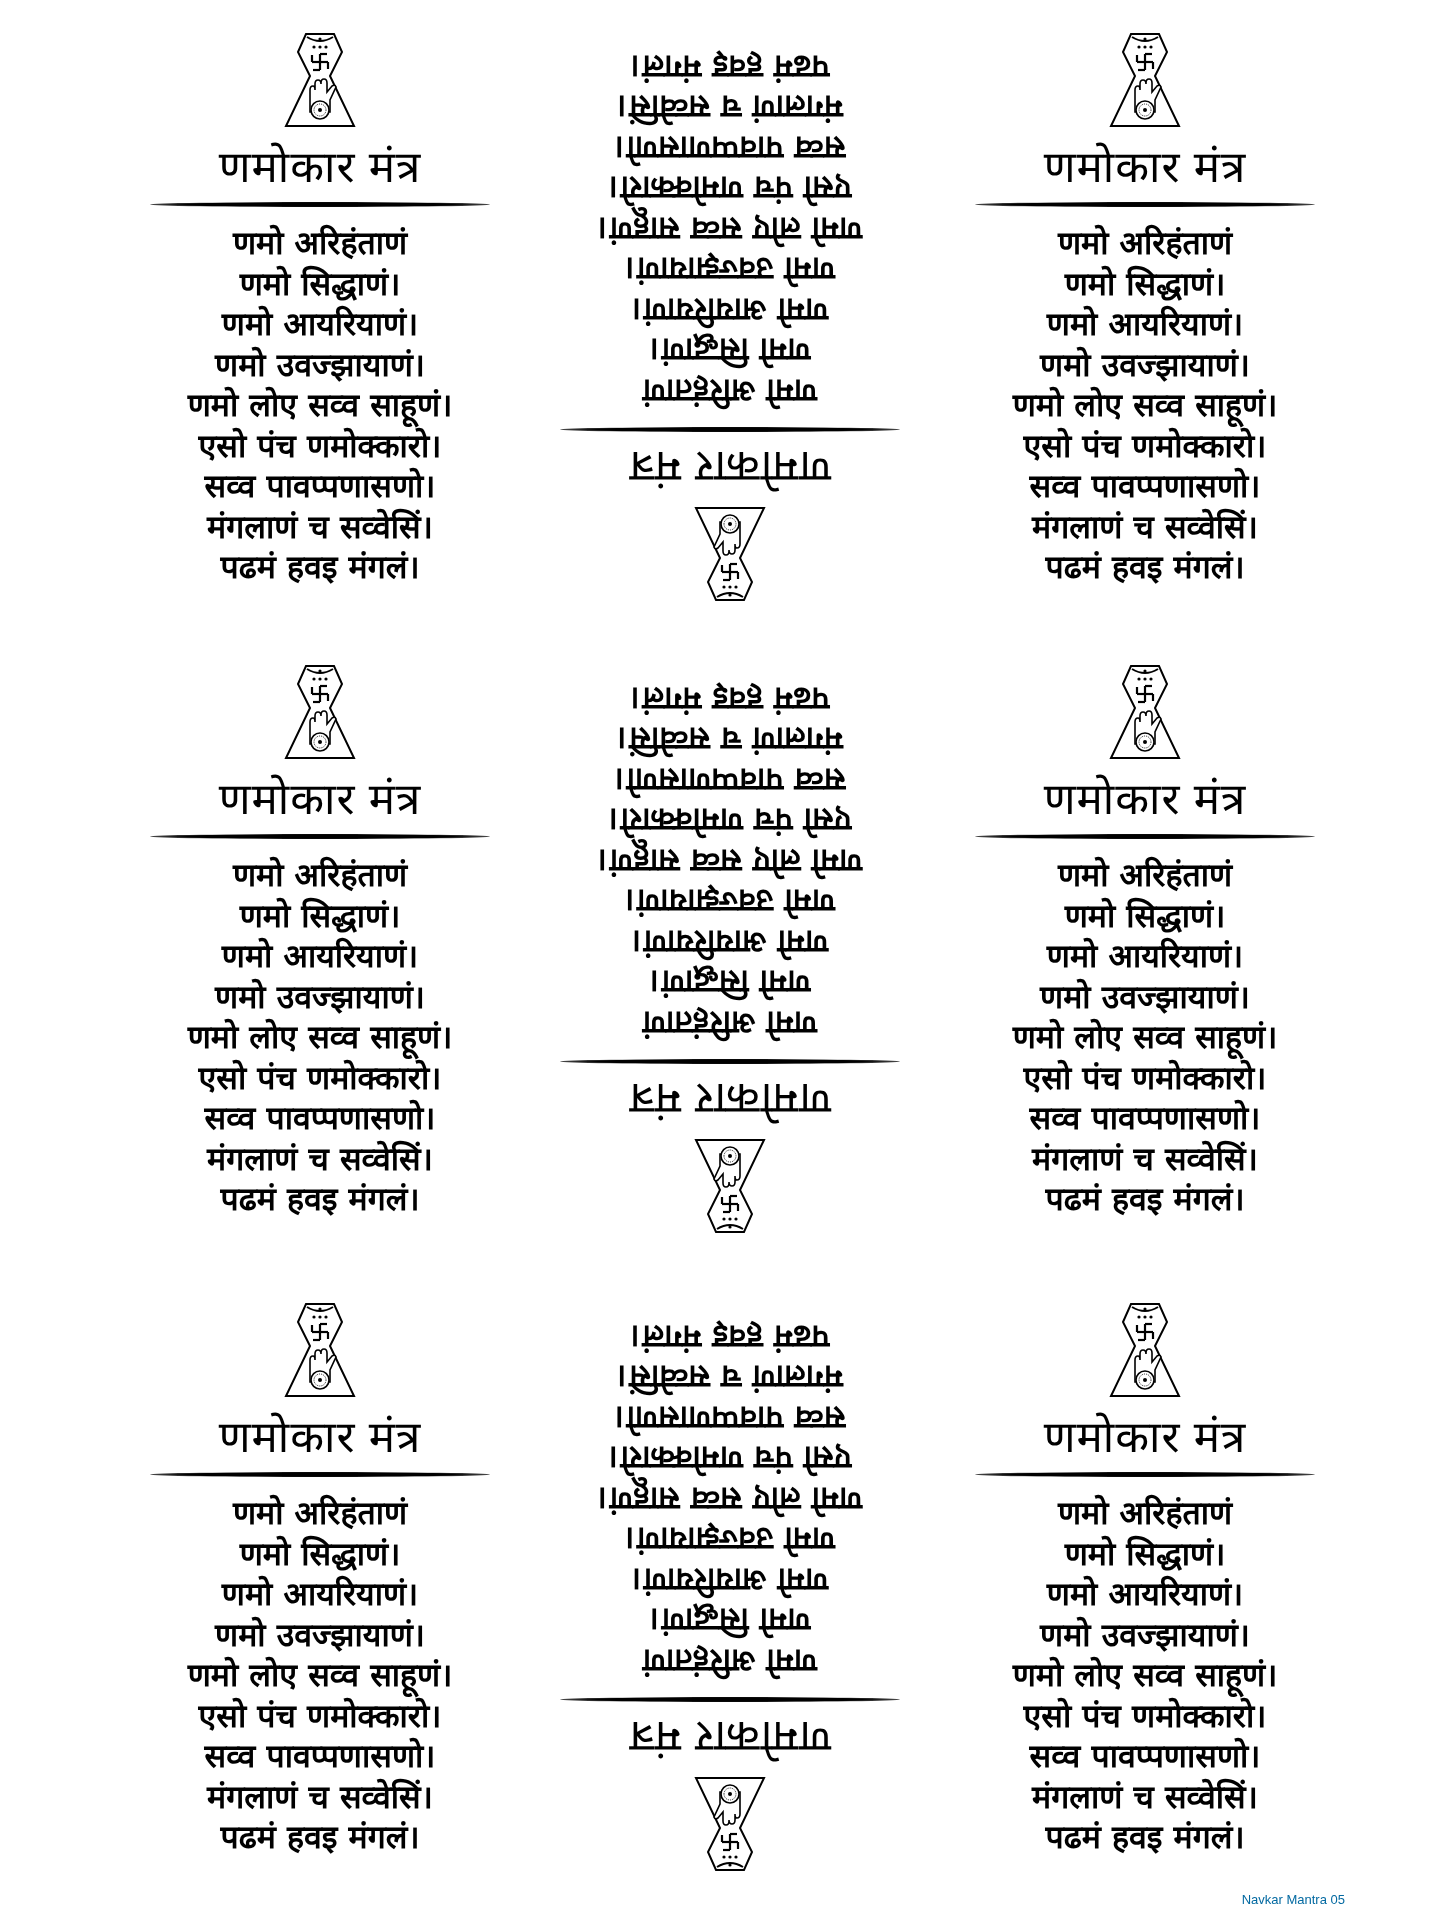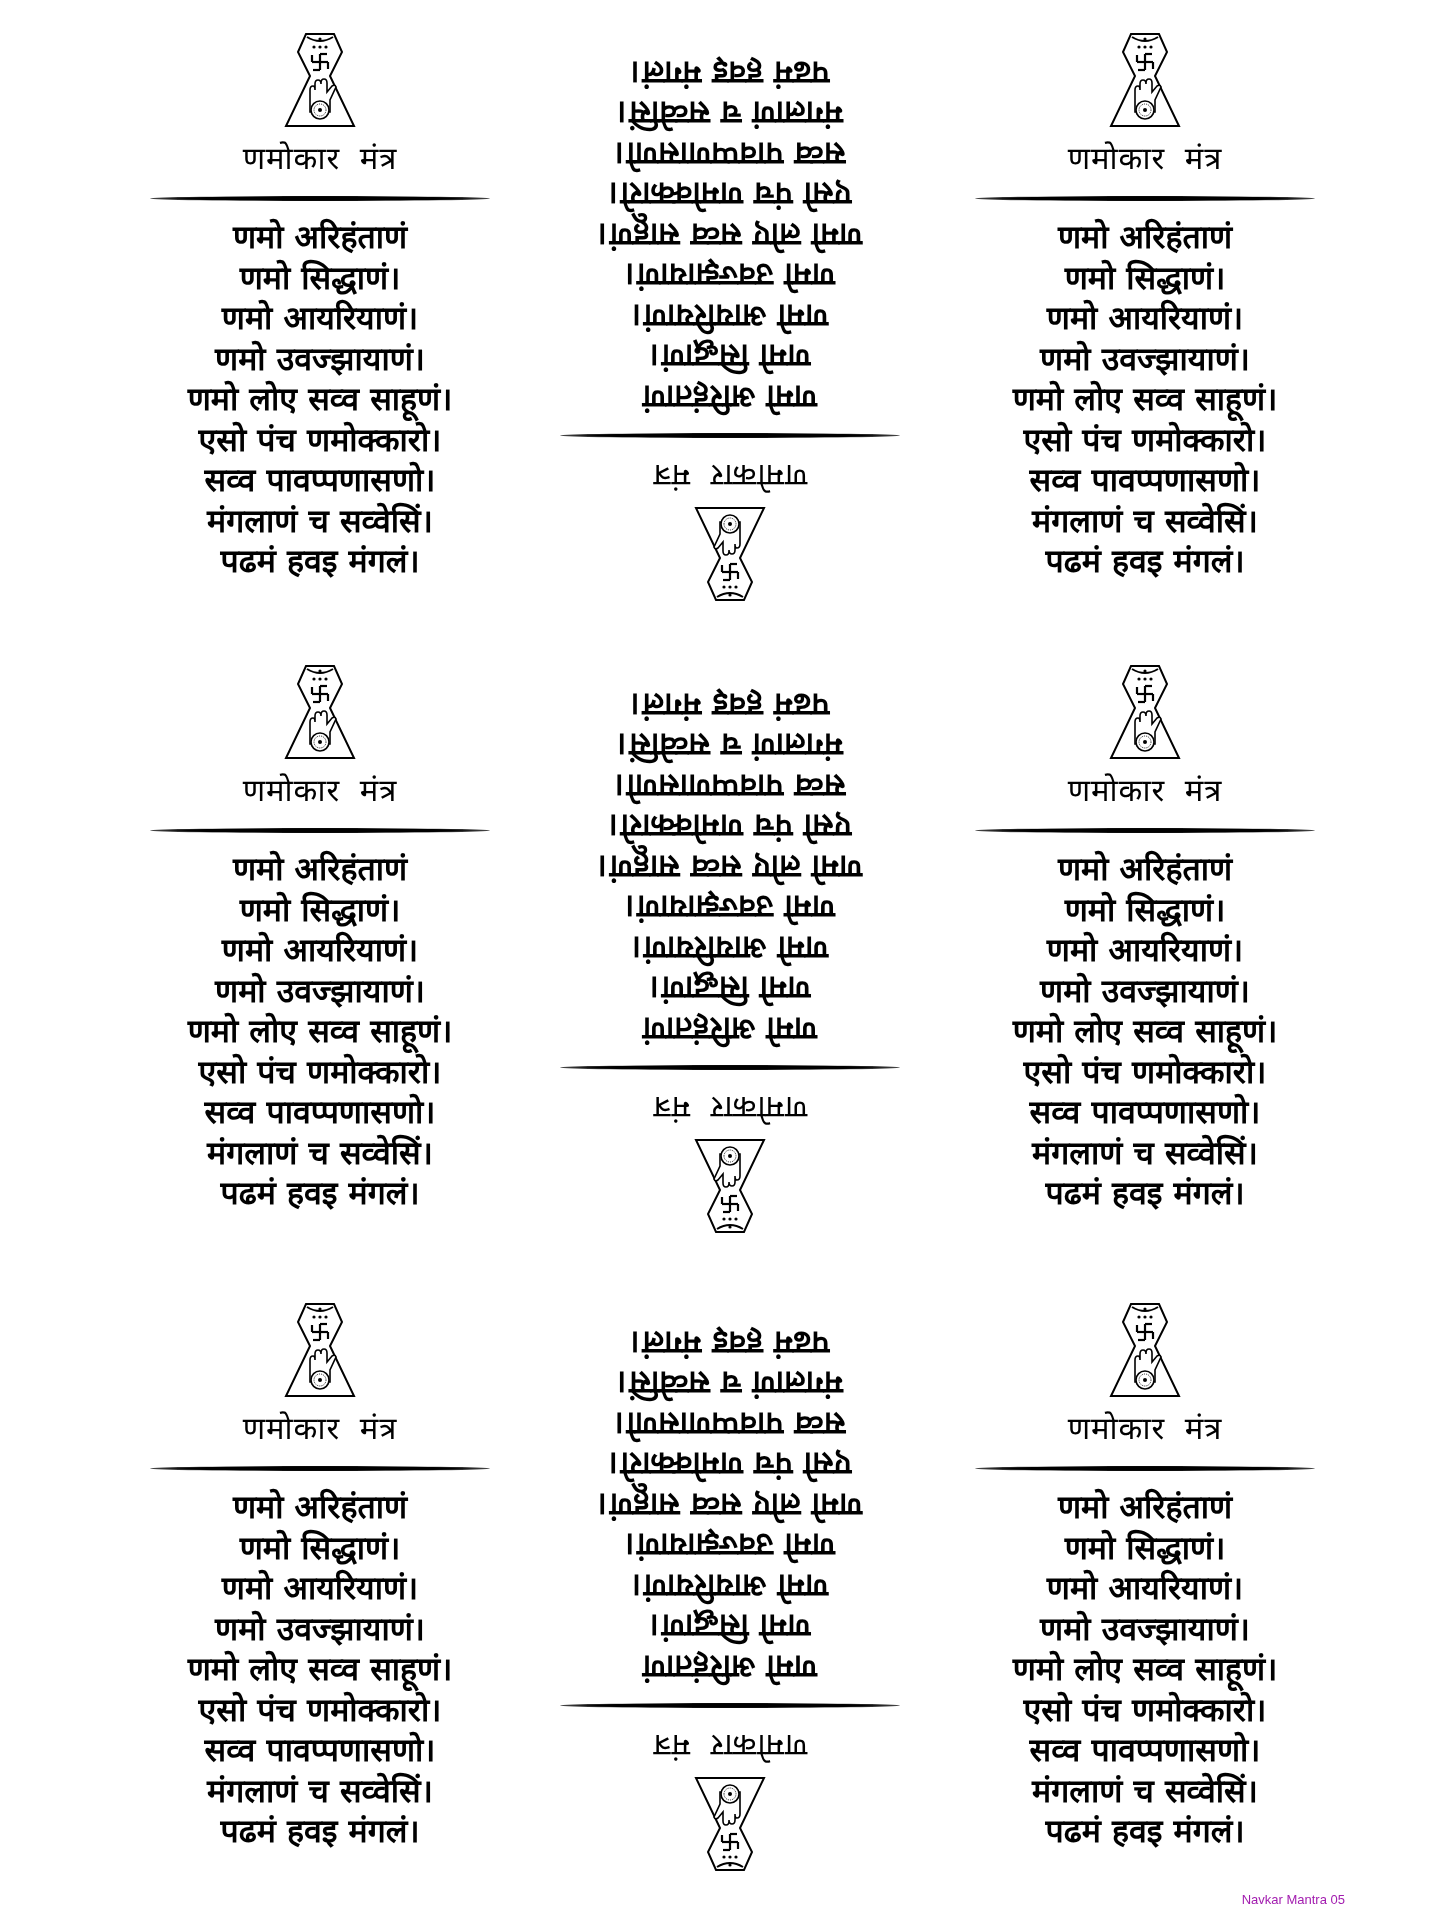--- a/index.html
+++ b/index.html
@@ -7,38 +7,38 @@
       width: 1445px; height: 1927px; position: relative; overflow: hidden;
       font-family: "DejaVu Sans", sans-serif; color: #000;
     }
     .card {
       position: absolute; width: 400px; height: 610px;
       display: flex; flex-direction: column; align-items: center;
     }
     .card.flipped { transform: rotate(180deg); }
     .emblem { width: 80px; height: 100px; margin-top: 18px; }
     .title {
-      margin-top: 4px;
-      font-family: Liberation Mono, monospace;
-      font-size: 31px; line-height: 54px; font-weight: normal; letter-spacing: 1px;
+      margin-top: 10px;
+      font-family: Liberation Sans, sans-serif;
+      font-size: 44px; line-height: 54px; font-weight: normal; letter-spacing: 1px;
       white-space: nowrap;
     }
     .divider {
       width: 340px; height: 5px; margin-top: 8px; margin-bottom: 16px;
       background: radial-gradient(ellipse at center, #000 0%, #000 55%, rgba(0,0,0,0.15) 100%);
       border-radius: 50%;
     }
     .lines { display: flex; flex-direction: column; align-items: center; }
     .line {
       font-family: "DejaVu Sans", sans-serif; font-weight: bold;
       font-size: 32px; line-height: 40.5px; white-space: nowrap;
     }
     .footer-label {
       position: absolute; right: 100px; bottom: 20px;
-      font-family: "Liberation Sans", sans-serif; font-size: 13px; color: #a21caf;
+      font-family: "Liberation Sans", sans-serif; font-size: 13px; color: #0369a1;
     }
   </style>
 </head>
 <body>
 
 <svg width="0" height="0" style="position:absolute">
   <defs>
     <symbol id="jain-emblem" viewBox="0 0 80 100">
 
       <path d="M26 4 L54 4 L62 22 L50 46 L74 96 L6 96 L30 46 L18 22 Z" fill="#fff" stroke="#000" stroke-width="2"></path>

